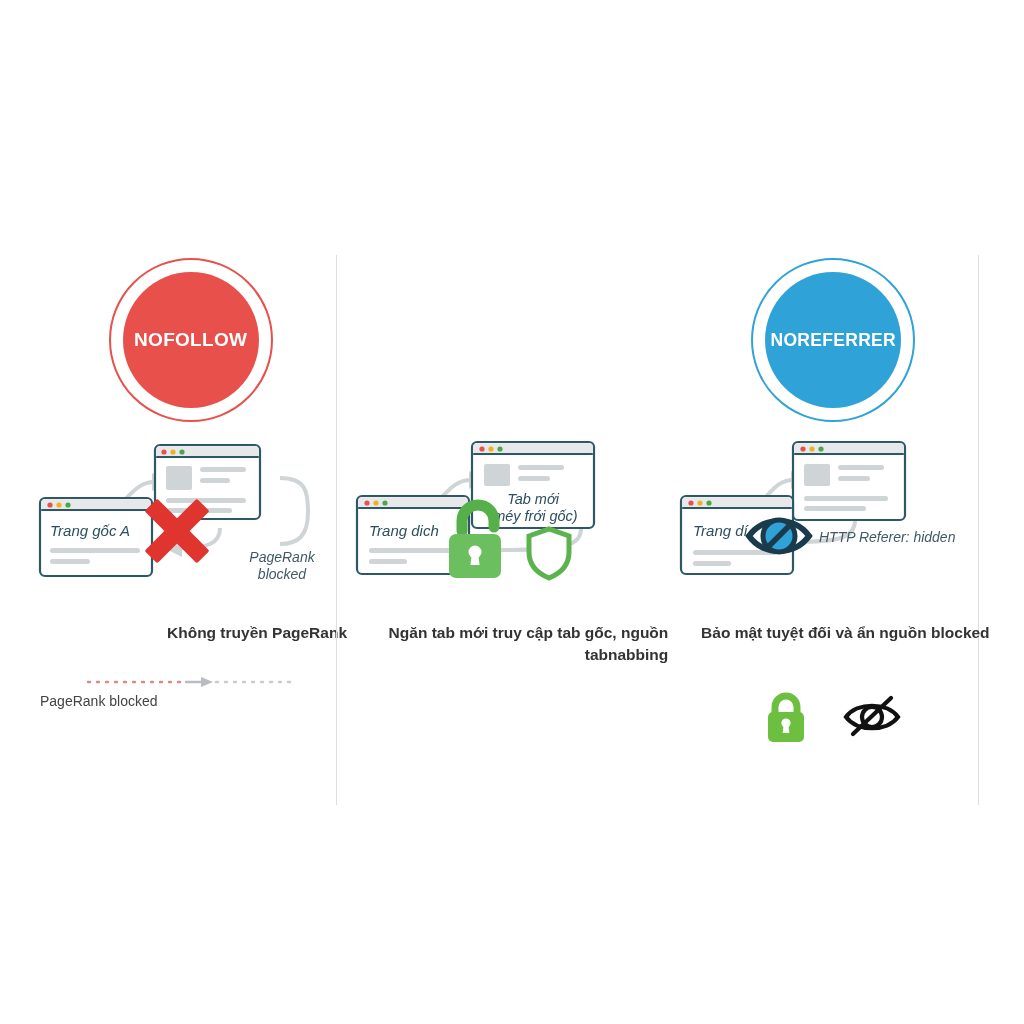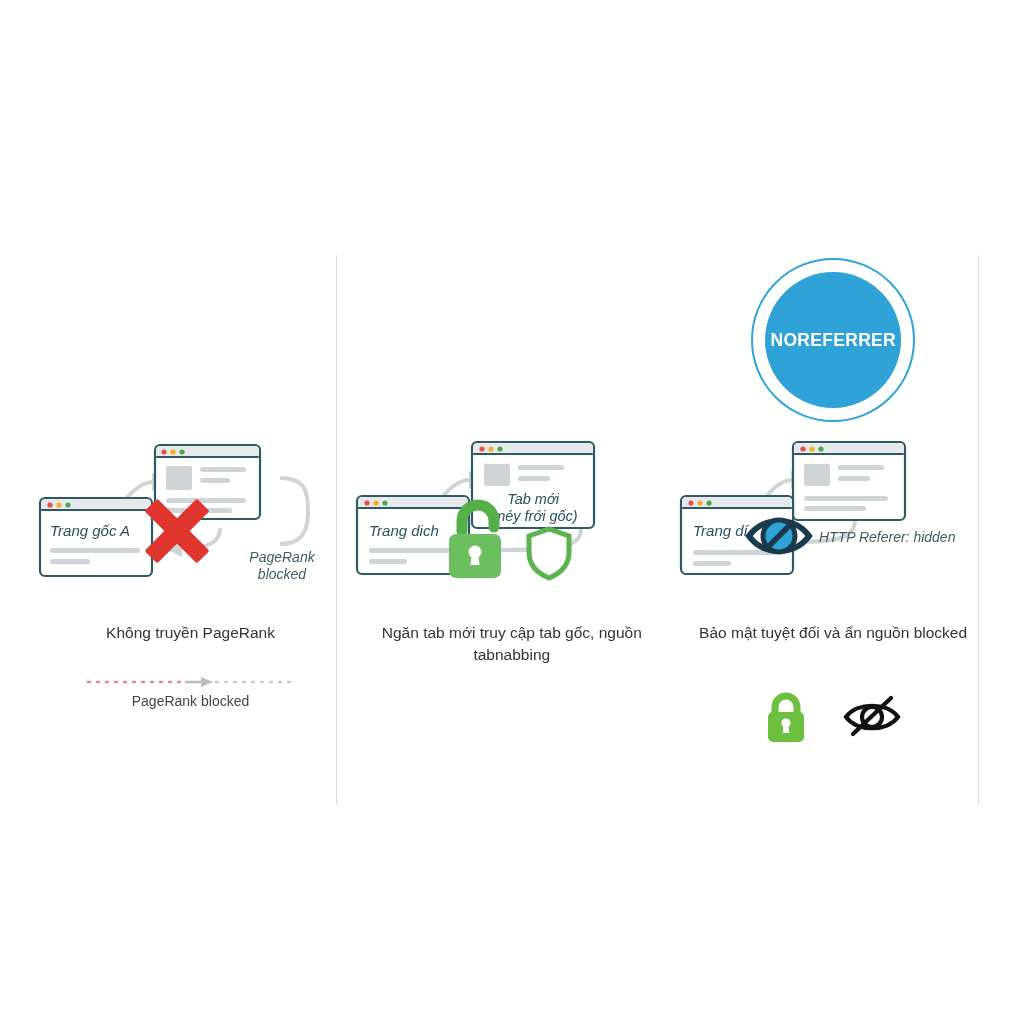--- a/index.html
+++ b/index.html
@@ -107,35 +107,34 @@
     top: 190px;
     width: 321px;
     height: 170px;
     font-style: italic;
   }
   .illus svg { display: block; }
 
   
   .caption {
     position: absolute;
-    left: 10px;
+    left: 16px;
     top: 372px;
     width: 301px;
-    text-align: center;
+    text-align: right;
     font-size: 15.5px;
-    font-weight: normal;
+    font-weight: bold;
     color: #333333;
     line-height: 1.42;
   }
   .subblock {
     position: absolute;
     left: 10px;
     top: 425px;
     width: 301px;
-    text-align: center;
   }
   .sub-arrow { display: block; margin: 0 auto; }
   .sub-label {
     margin-top: 4px;
     font-size: 14px;
     color: #444444;
     font-weight: normal;
   }
   .icon-row {
     position: absolute;
@@ -151,20 +150,27 @@
 </style>
 </head>
 <body>
 
 <div class="infographic">
 
   <div class="columns">
 
     <div class="col col1">
 
+      <div class="badge-wrap">
+        <div class="badge c1">
+          <div class="ring"></div>
+          <div class="disc"></div>
+          <div class="badge-label">NOFOLLOW</div>
+        </div>
+      </div>
 
       <div class="illus">
         <svg width="321" height="170" viewBox="0 0 321 170">
 
           <path d="M250 38 C 276 38, 278 52, 278 72 C 278 96, 268 104, 250 104" fill="none" stroke="#cfd4d6" stroke-width="4"></path>
 
           <path d="M78 68 C 96 68, 102 42, 124 42" fill="none" stroke="#cfd4d6" stroke-width="4"></path>
           <polygon points="122,33 140,42 122,51" fill="#cfd4d6"></polygon>
 
           <path d="M190 88 C 190 104, 176 108, 152 108" fill="none" stroke="#cfd4d6" stroke-width="4"></path>

